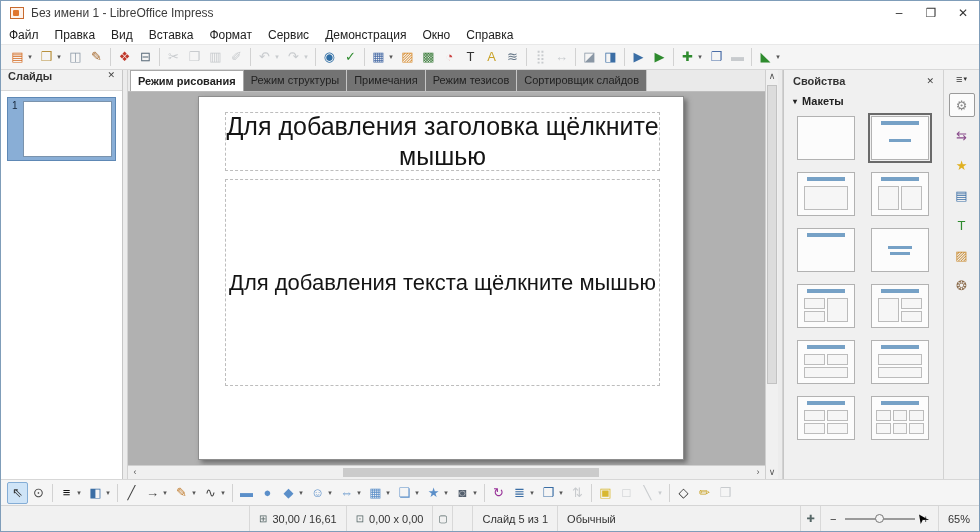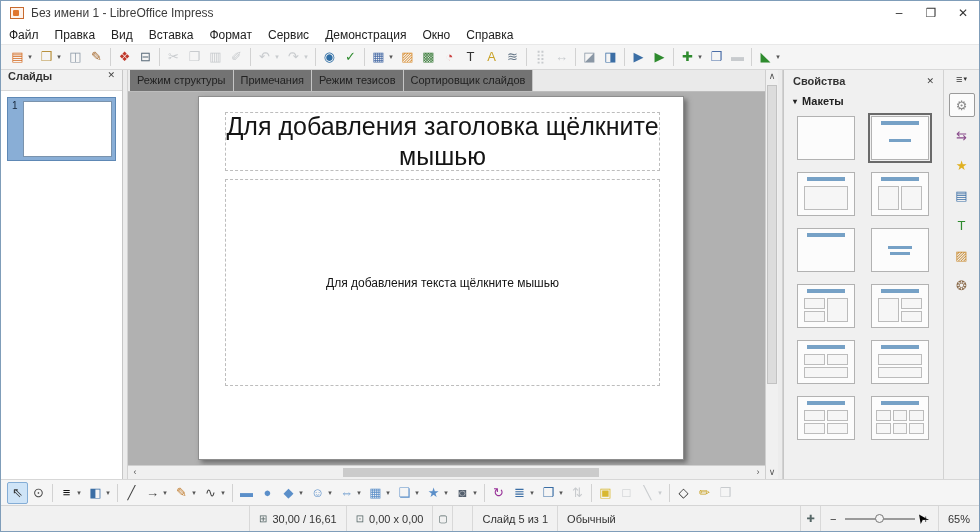--- a/index.html
+++ b/index.html
@@ -36,21 +36,21 @@
   .st-page{position:absolute;left:15px;top:3px;right:3px;bottom:3px;background:#fff;border:1px solid #7a93ad;}
   .splitter{width:5px;flex:none;background:#ececec;border-right:1px solid #d2d2d2;}
   .main-col{flex:1;display:flex;flex-direction:column;min-width:0;}
   .view-tabs{height:22px;background:#eaeaea;display:flex;align-items:stretch;padding-left:2px;border-bottom:1px solid #bdbdbd;flex:none;}
   .vtab{font-size:11px;color:#222;padding:4px 7px 0 7px;border-right:1px solid #c6c6c6;background:#737373;}
   .vtab.active{background:#ffffff;font-weight:bold;border:1px solid #a8a8a8;border-bottom:none;}
   .canvas{flex:1;background:#b1b1b1;position:relative;overflow:hidden;}
   .slide{position:absolute;left:70px;top:4px;width:486px;height:364px;background:#ffffff;border:1px solid #8d8d8d;box-shadow:3px 3px 5px rgba(55,55,55,.55);}
   .ph{position:absolute;left:26px;right:23px;border:1px dashed #bdbdbd;display:flex;align-items:center;justify-content:center;text-align:center;color:#141414;}
   .title-ph{top:15px;height:59px;font-size:25px;line-height:1.18;}
-  .body-ph{top:82px;height:207px;font-size:12px;}
+  .body-ph{top:82px;height:207px;font-size:22px;}
   .hscroll{height:14px;background:#f0f0f0;border-top:1px solid #cfcfcf;display:flex;align-items:center;flex:none;}
   .scroll-arrow{width:14px;text-align:center;font-size:9px;color:#555;line-height:13px;flex:none;}
   .h-track{flex:1;height:100%;position:relative;}
   .h-thumb{position:absolute;left:33%;width:42%;top:2px;bottom:2px;background:#cbcbcb;}
   .vscroll{width:13px;flex:none;background:#f0f0f0;border-left:1px solid #cfcfcf;display:flex;flex-direction:column;align-items:center;}
   .v-track{flex:1;width:100%;position:relative;}
   .v-thumb{position:absolute;top:2px;height:78%;left:1px;right:1px;background:#dcdcdc;border:1px solid #c2c2c2;}
   
   .sidebar{width:160px;flex:none;background:#f0f0f0;border-left:1px solid #c6c6c6;display:flex;flex-direction:column;}
   .sb-header{height:22px;display:flex;align-items:center;padding:0 9px;font-size:11px;font-weight:bold;color:#333;flex:none;}
@@ -231,20 +231,21 @@
             <span class="st-num">1</span>
             <div class="st-page"></div>
           </div>
         </div>
     </div>
 
     <div class="splitter"></div>
 
     <div class="main-col">
       <div class="view-tabs" id="view-tabs">
+          <div class="vtab active">Режим рисования</div>
           <div class="vtab">Режим структуры</div>
           <div class="vtab">Примечания</div>
           <div class="vtab">Режим тезисов</div>
           <div class="vtab">Сортировщик слайдов</div>
         </div>
       <div class="canvas">
         <div class="slide">
           <div class="ph title-ph">
             <span>Для добавления заголовка щёлкните мышью</span>
           </div>

